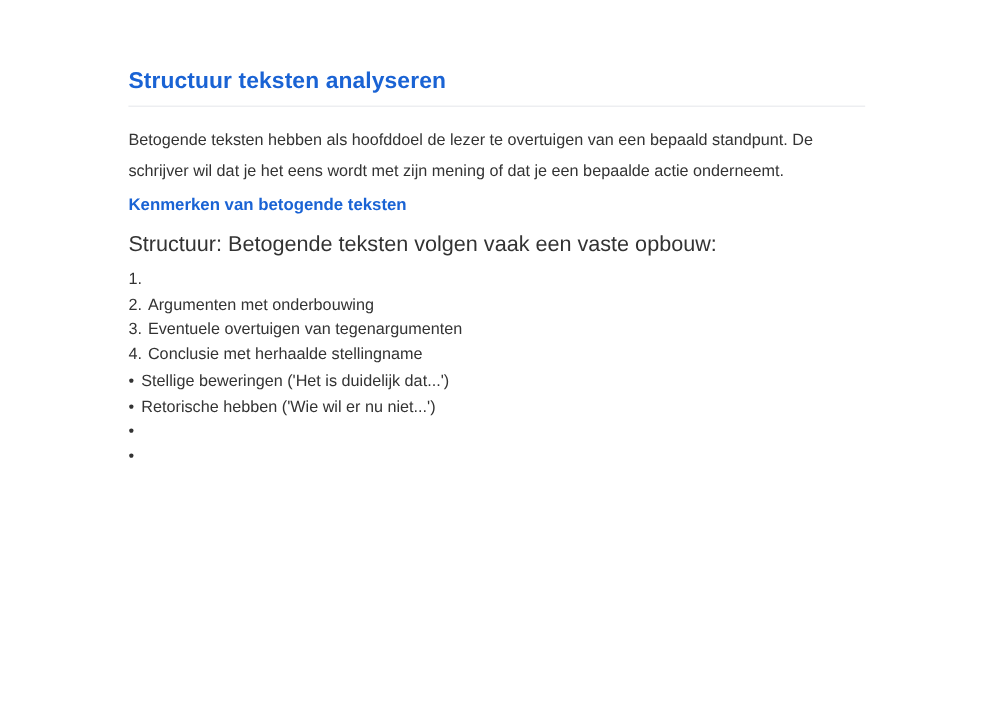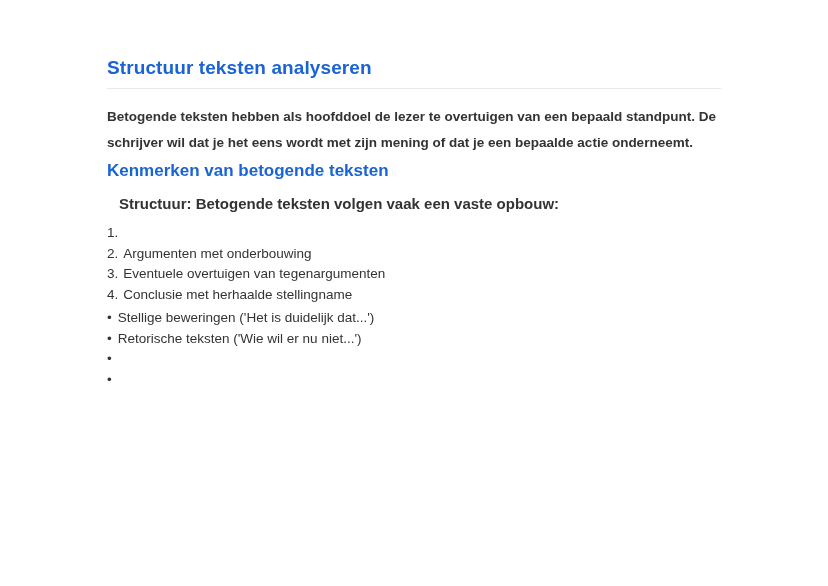--- a/index.html
+++ b/index.html
@@ -32,37 +32,36 @@
     line-height: 22px;
     font-weight: 700;
     color: var(--accent, #1a63d4);
     letter-spacing: 0.1px;
   }
   .divider {
     margin: 9px 0 0 0;
     border: 0;
     border-top: 1px solid var(--divider, #e9eaee);
   }
-  p { margin: 0; font-weight: bold; }
+  p { margin: 0; }
   .intro {
     margin-top: 15px;
     font-size: 13.5px;
     line-height: 26px;
   }
   h2.section-heading {
     margin: 6px 0 0 0;
-    font-size: 17px;
+    font-size: 14px;
     line-height: 17px;
     font-weight: 700;
     color: var(--accent, #1a63d4);
   }
   .lead-line {
-    font-size: 15px;
+    font-size: 18px;
     line-height: 21px;
-    margin-left: 12px;
   }
   .structure-lead { margin-top: 14px; }
   .language-lead { margin-top: 8px; }
   .list {
     margin-top: 9px;
     font-size: 13.5px;
   }
   .bullet-list { margin-top: 3px; }
   .list-row {
     display: flex;
@@ -112,21 +111,21 @@
   </div>
 
 
   <div class="list bullet-list">
     <div class="list-row">
       <span class="marker">•</span>
       <span>Stellige beweringen ('Het is duidelijk dat...')</span>
     </div>
     <div class="list-row">
       <span class="marker">•</span>
-      <span>Retorische teksten ('Wie wil er nu niet...')</span>
+      <span>Retorische hebben ('Wie wil er nu niet...')</span>
     </div>
     <div class="list-row">
       <span class="marker">•</span>
     </div>
     <div class="list-row">
       <span class="marker">•</span>
     </div>
   </div>
 
 </div>

